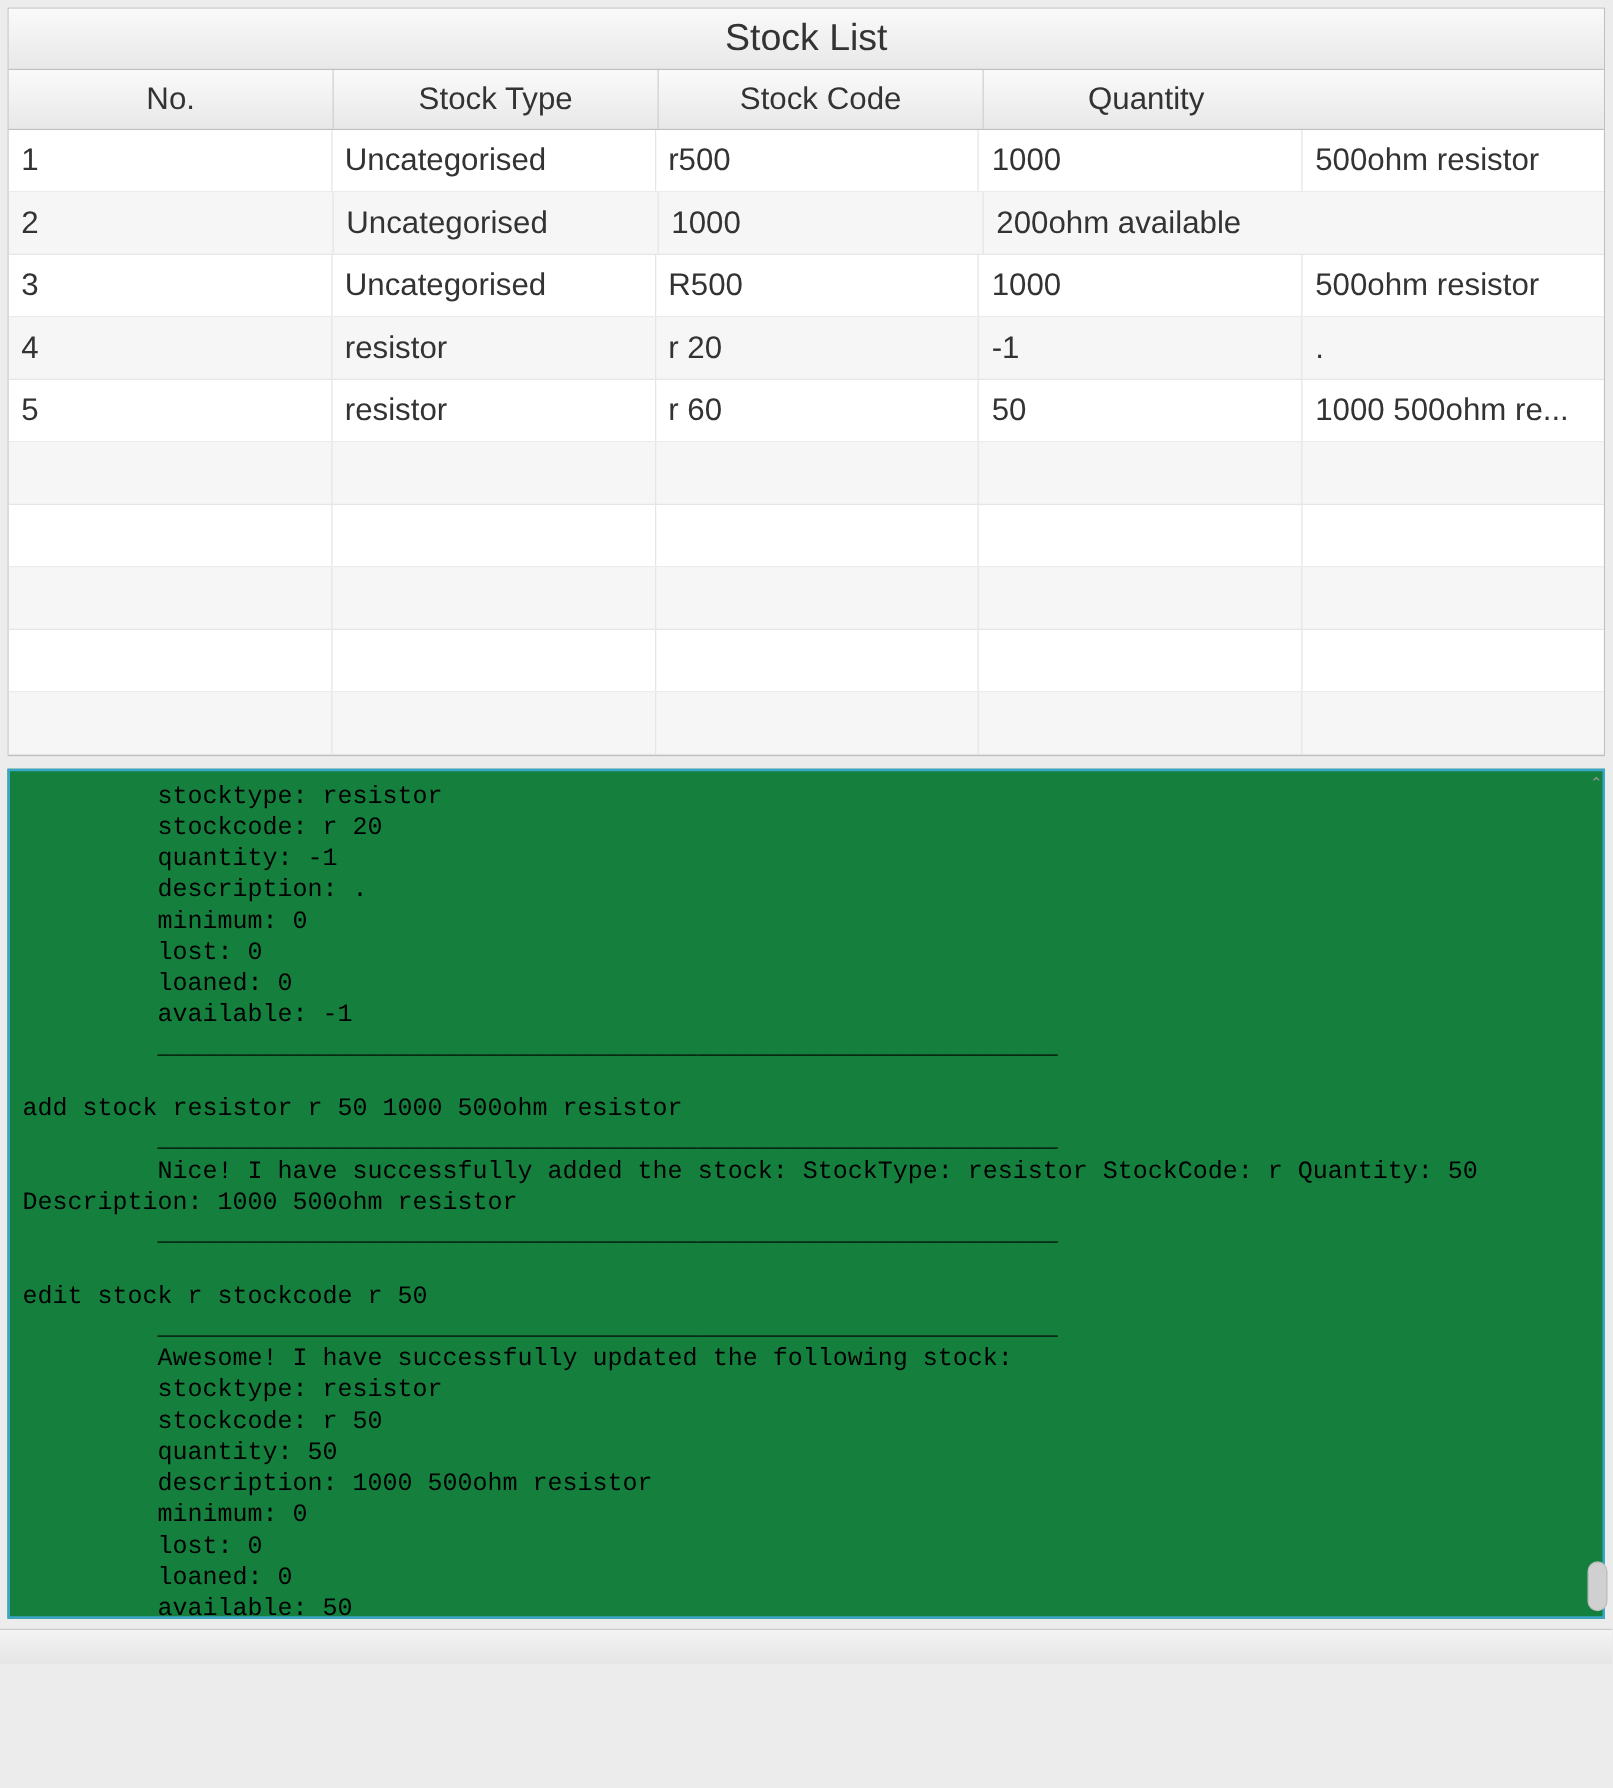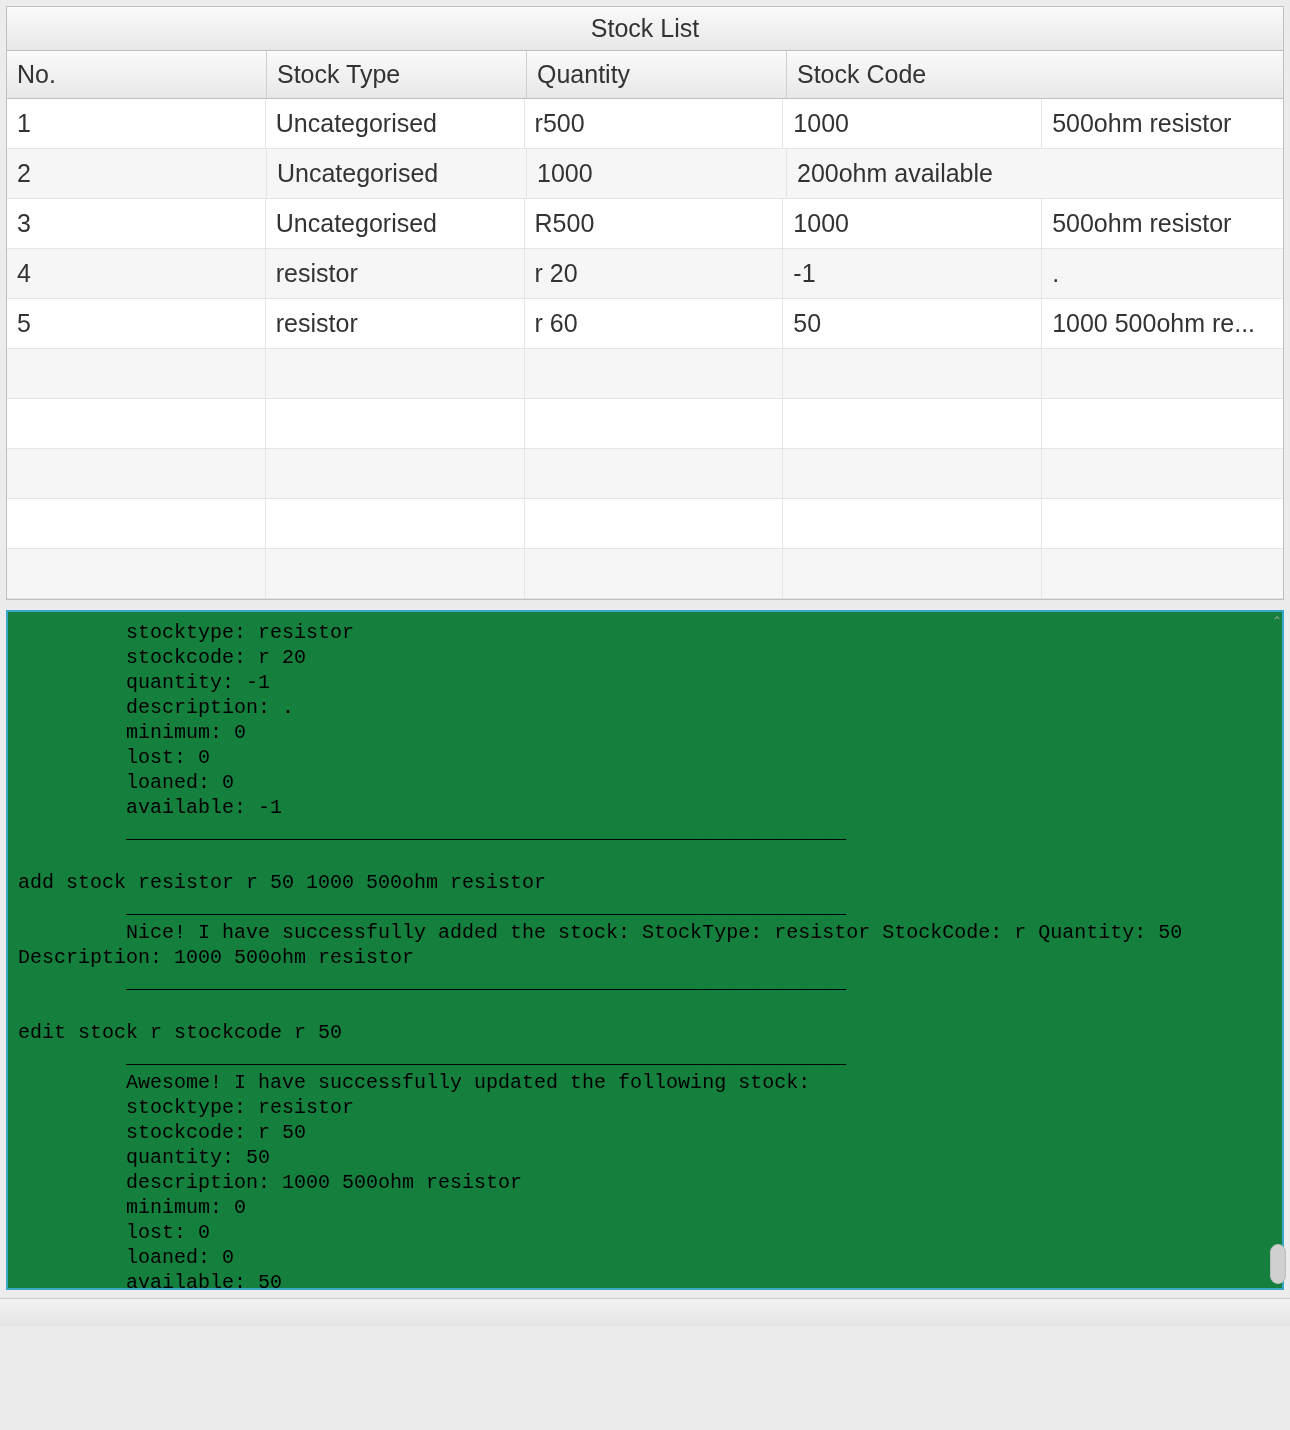--- a/index.html
+++ b/index.html
@@ -15,31 +15,32 @@
   .table-wrap {
     border: 1px solid #bfbfbf;
     background: #fff;
     margin: 6px;
   }
   .title-row {
     background: linear-gradient(#fafafa, #e8e8e8);
     border-bottom: 1px solid #bfbfbf;
     text-align: center;
     padding: 7px 0;
-    font-size: 25px;
+    font-size: 30px;
     color: #333;
   }
   .header-row {
     display: flex;
     background: linear-gradient(#fafafa, #e8e8e8);
     border-bottom: 1px solid #bfbfbf;
   }
   .header-cell {
     padding: 9px 10px;
     border-right: 1px solid #cfcfcf;
+    text-align: center;
     font-size: 25px;
     color: #333;
   }
   .header-cell:last-child { border-right: none; }
   .data-rows { }
   .data-row {
     display: flex;
     border-bottom: 1px solid #e5e5e5;
     height: 50px;
     align-items: center;
@@ -123,22 +124,22 @@
 </style>
 </head>
 <body>
 
 <div class="table-wrap">
   <div class="title-row">Stock List</div>
 
   <div class="header-row">
     <div class="header-cell col-no">No.</div>
     <div class="header-cell col-type">Stock Type</div>
+    <div class="header-cell col-code">Stock Code</div>
     <div class="header-cell col-qty">Quantity</div>
-    <div class="header-cell col-code">Stock Code</div>
   </div>
 
   <div class="data-rows" id="data-rows">
       <div class="data-row">
         <div class="data-cell col-no">1</div>
         <div class="data-cell col-type">Uncategorised</div>
         <div class="data-cell col-code">r500</div>
         <div class="data-cell col-qty">1000</div>
         <div class="data-cell col-desc">500ohm resistor</div>
       </div>

